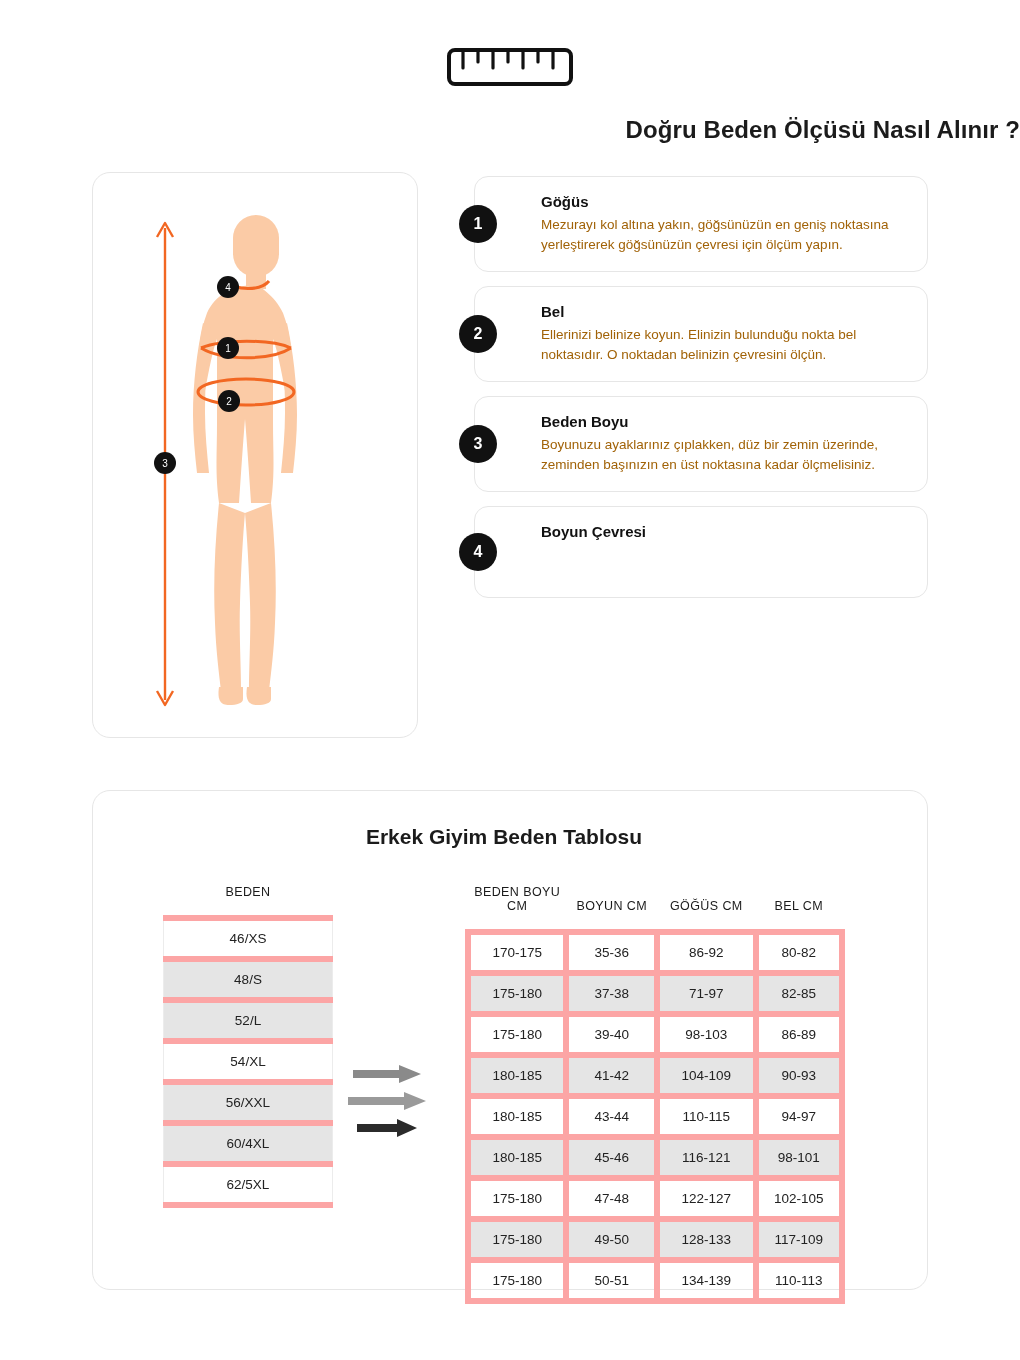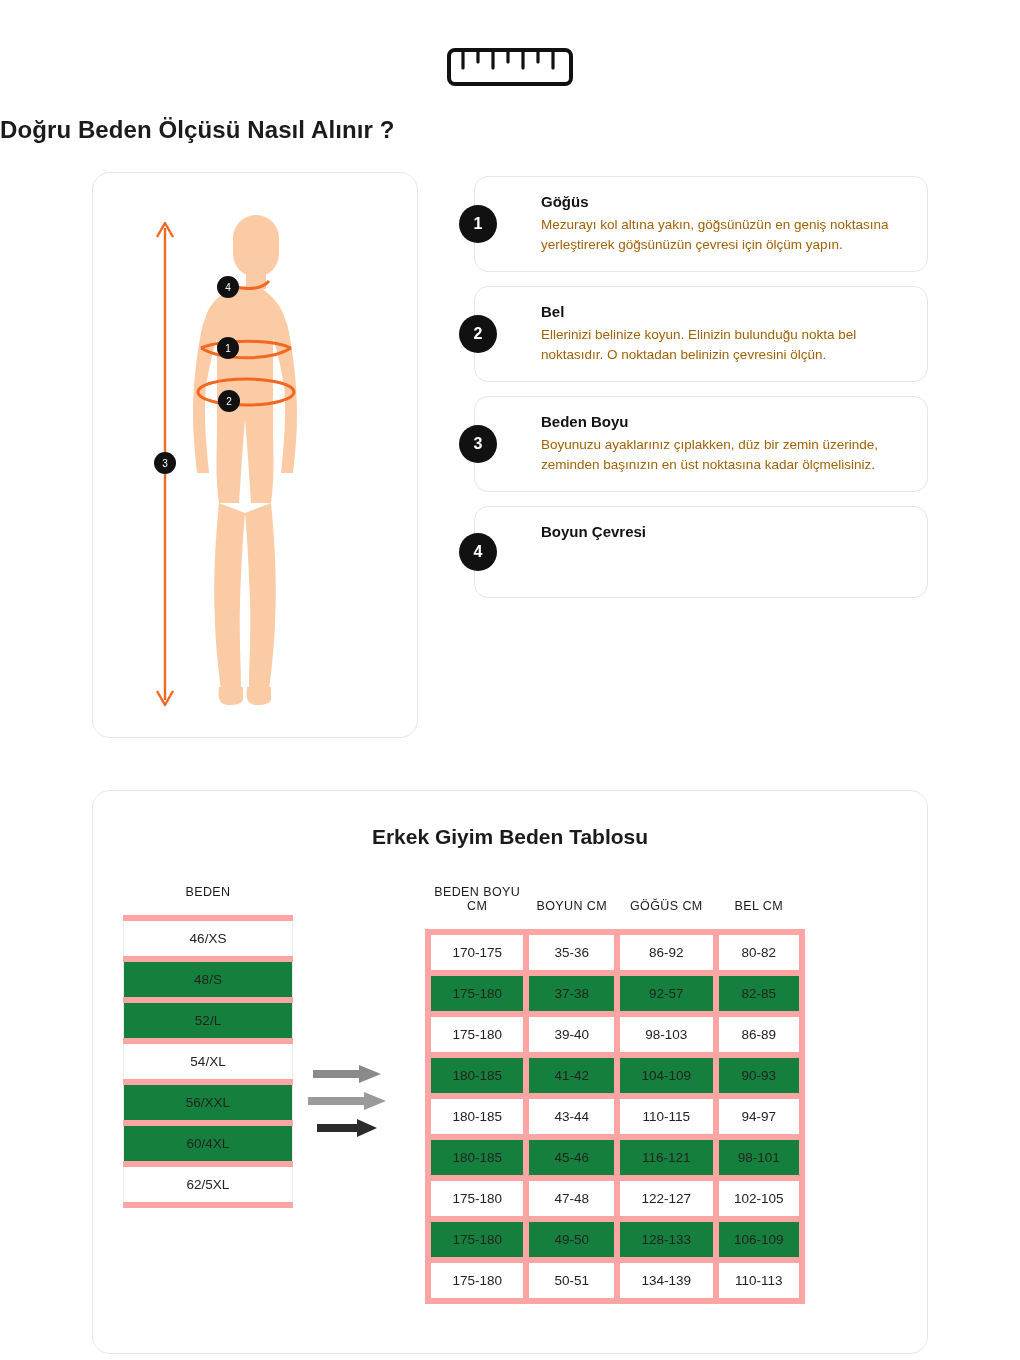--- a/index.html
+++ b/index.html
@@ -18,21 +18,21 @@
   }
 
   
   .ruler-wrap {
     width: 100%;
     display: flex;
     justify-content: center;
     padding-top: 42px;
   }
   .page-title {
-    text-align: left;
+    text-align: right;
     font-size: 24px;
     font-weight: bold;
     color: #1b1b1b;
     margin-top: 26px;
     letter-spacing: 0.1px;
   }
 
   
   .top-section {
     display: flex;
@@ -91,35 +91,35 @@
     font-size: 13.5px;
     line-height: 1.45;
     color: #a16207;
   }
 
   
   .table-card {
     margin: 52px 92px 0 92px;
     border: 1px solid #e6e6e6;
     border-radius: 18px;
-    padding: 34px 30px 40px 30px;
+    padding: 34px 30px 40px 18px;
     background: #fff;
-    height: 564px;
+    height: 500px;
   }
   .table-title {
     text-align: center;
     font-size: 21px;
     font-weight: bold;
     color: #1b1b1b;
     margin-bottom: 26px;
   }
   .tables-row {
     display: flex;
     align-items: flex-start;
-    justify-content: flex-start;
+    justify-content: center;
     gap: 0px;
     position: relative;
   }
   table {
     border-collapse: collapse;
     font-size: 13.5px;
   }
   .size-table { width: 170px; }
   .meas-table { width: 380px; margin-left: 22px; }
   .size-table th, .meas-table th {
@@ -133,21 +133,21 @@
     vertical-align: bottom;
   }
   .size-table td, .meas-table td {
     text-align: center;
     padding: 10px 4px;
     border: 6px solid #fca5a5;
     color: #222;
     height: 41px;
   }
   .size-table td { border-left: 1px solid #ececec; border-right: 1px solid #ececec; }
-  tr.alt td { background: #15803d; }
+  tr.alt td { background: #e5e5e5; }
 
   .arrows {
     width: 110px;
     display: flex;
     flex-direction: column;
     align-items: center;
     justify-content: center;
     gap: 9px;
     padding-top: 190px;
   }
@@ -343,21 +343,21 @@
       <tbody>
         <tr>
           <td>170-175</td>
           <td>35-36</td>
           <td>86-92</td>
           <td>80-82</td>
         </tr>
         <tr class="alt">
           <td>175-180</td>
           <td>37-38</td>
-          <td>92-57</td>
+          <td>71-97</td>
           <td>82-85</td>
         </tr>
         <tr>
           <td>175-180</td>
           <td>39-40</td>
           <td>98-103</td>
           <td>86-89</td>
         </tr>
         <tr class="alt">
           <td>180-185</td>
@@ -380,21 +380,21 @@
         <tr>
           <td>175-180</td>
           <td>47-48</td>
           <td>122-127</td>
           <td>102-105</td>
         </tr>
         <tr class="alt">
           <td>175-180</td>
           <td>49-50</td>
           <td>128-133</td>
-          <td>106-109</td>
+          <td>117-109</td>
         </tr>
         <tr>
           <td>175-180</td>
           <td>50-51</td>
           <td>134-139</td>
           <td>110-113</td>
         </tr>
       </tbody>
     </table>
 

